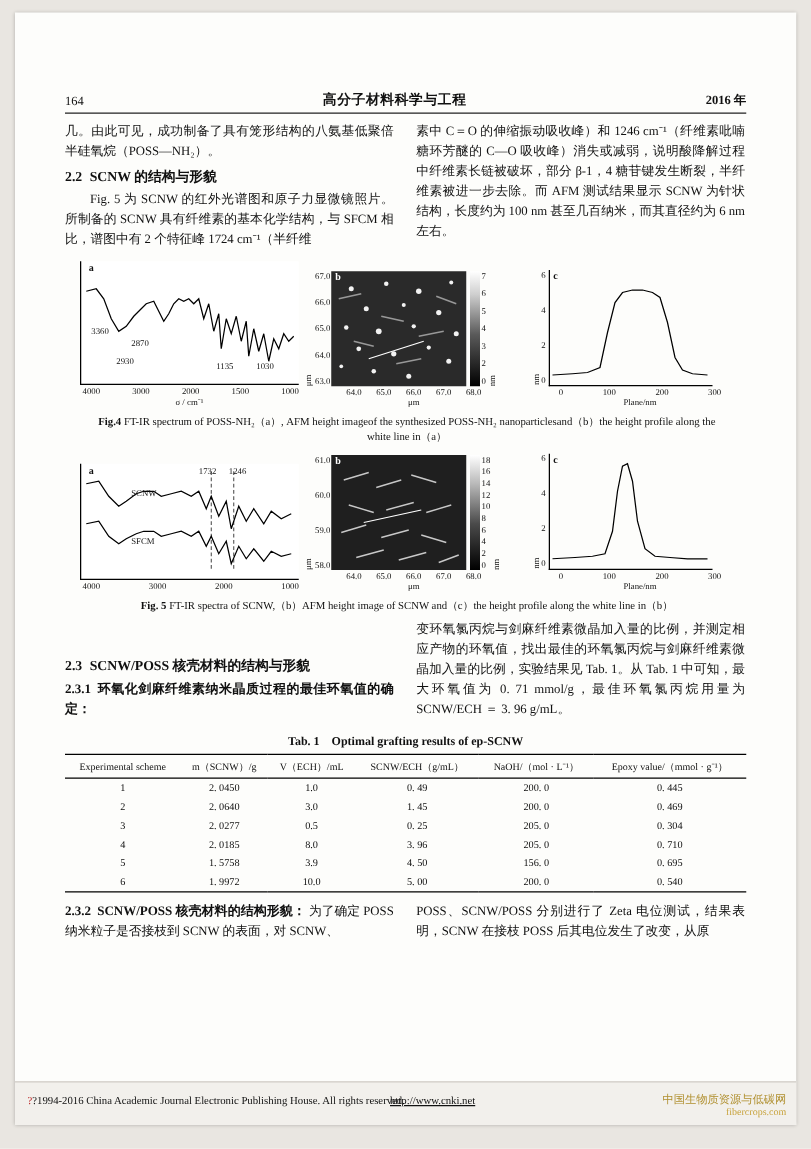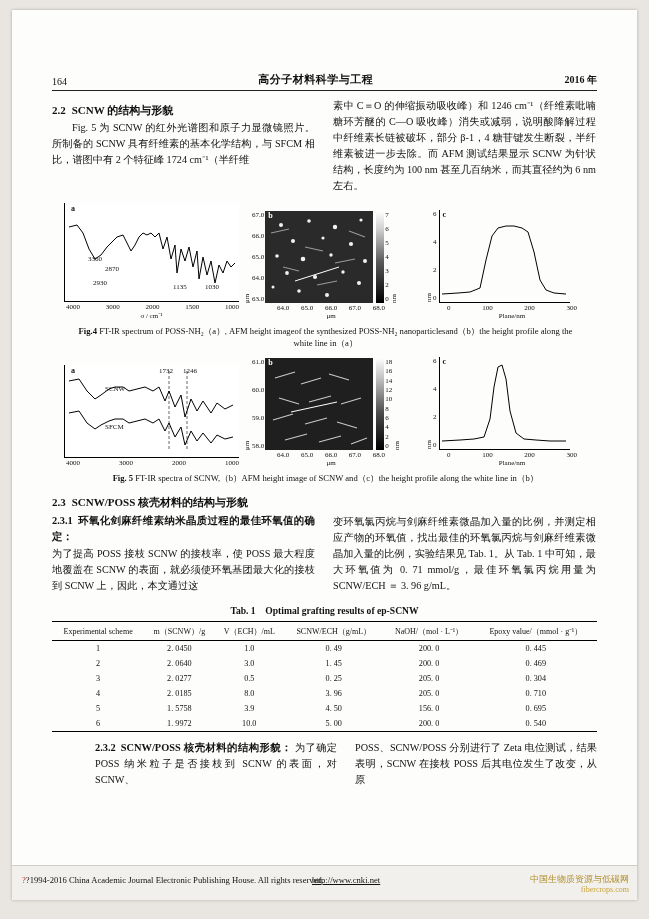--- a/index.html
+++ b/index.html
@@ -79,40 +79,41 @@
  <div class="inner">
 
   <div class="runhead">
     <span class="pg">164</span>
     <span class="ttl">高分子材料科学与工程</span>
     <span class="yr">2016 年</span>
   </div>
 
   <div class="cols">
     <div class="col">
+      <p>几。由此可见，成功制备了具有笼形结构的八氨基低聚倍半硅氧烷（POSS—NH₂）。</p>
       <div class="sec">
         <span class="num">2.2</span><span>SCNW 的结构与形貌</span>
       </div>
       <p class="ind">Fig. 5 为 SCNW 的红外光谱图和原子力显微镜照片。所制备的 SCNW 具有纤维素的基本化学结构，与 SFCM 相比，谱图中有 2 个特征峰 1724 cm⁻¹（半纤维</p>
     </div>
     <div class="col">
       <p>素中 C＝O 的伸缩振动吸收峰）和 1246 cm⁻¹（纤维素吡喃糖环芳醚的 C—O 吸收峰）消失或减弱，说明酸降解过程中纤维素长链被破坏，部分 β-1，4 糖苷键发生断裂，半纤维素被进一步去除。而 AFM 测试结果显示 SCNW 为针状结构，长度约为 100 nm 甚至几百纳米，而其直径约为 6 nm 左右。</p>
     </div>
   </div>
 
   <div class="figblock">
     <div class="figrow">
 
       <div style="position:relative;width:175px;">
         <div class="panel" style="height:98px;border-left:1px solid #000;border-bottom:1px solid #000;position:relative;">
           <span class="plabel" style="left:6px;top:1px;">a</span>
           <svg width="174" height="97" viewBox="0 0 174 97" style="position:absolute;left:0;top:0;">
             <polyline fill="none" stroke="#000" stroke-width="1" points="4,24 12,22 18,30 24,46 30,56 36,52 42,44 48,38 52,34 58,32 62,40 66,48 70,42 74,34 78,30 82,32 86,30 90,34 94,30 98,46 102,34 106,56 110,42 112,70 116,46 120,58 124,44 128,64 132,48 134,76 138,54 142,72 146,58 150,80 154,62 158,70 162,58 166,64 170,60"></polyline>
           </svg>
-          <span class="tiny" style="position:absolute;left:23px;top:52px;">3360</span>
+          <span class="tiny" style="position:absolute;left:8px;top:52px;">3360</span>
           <span class="tiny" style="position:absolute;left:40px;top:62px;">2870</span>
           <span class="tiny" style="position:absolute;left:28px;top:76px;text-align:center;">2930</span>
           <span class="tiny" style="position:absolute;left:108px;top:80px;">1135</span>
           <span class="tiny" style="position:absolute;left:140px;top:80px;">1030</span>
         </div>
         <div style="display:flex;justify-content:space-between;font-size:7px;padding:1px 0 0 2px;">
           <span>4000</span>
           <span>3000</span>
           <span>2000</span>
           <span>1500</span>
@@ -336,21 +337,20 @@
   </div>
 
   <div class="cols" style="margin-top:6px;align-items:flex-end;">
     <div class="col">
       <div class="sec">
         <span class="num">2.3</span><span>SCNW/POSS 核壳材料的结构与形貌</span>
       </div>
       <div class="sub">
         <span class="num">2.3.1</span><span>环氧化剑麻纤维素纳米晶质过程的最佳环氧值的确定：</span>
       </div>
-      <p>为了提高 POSS 接枝 SCNW 的接枝率，使 POSS 最大程度地覆盖在 SCNW 的表面，就必须使环氧基团最大化的接枝到 SCNW 上，因此，本文通过这</p>
     </div>
     <div class="col">
       <p>变环氧氯丙烷与剑麻纤维素微晶加入量的比例，并测定相应产物的环氧值，找出最佳的环氧氯丙烷与剑麻纤维素微晶加入量的比例，实验结果见 Tab. 1。从 Tab. 1 中可知，最大环氧值为 0. 71 mmol/g，最佳环氧氯丙烷用量为 SCNW/ECH ＝ 3. 96 g/mL。</p>
     </div>
   </div>
 
   <div class="tabwrap">
     <div class="tabtitle">Tab. 1　Optimal grafting results of ep-SCNW</div>
     <table class="data">
       <thead>
@@ -409,21 +409,21 @@
           <td>1. 9972</td>
           <td>10.0</td>
           <td>5. 00</td>
           <td>200. 0</td>
           <td>0. 540</td>
         </tr>
       </tbody>
     </table>
   </div>
 
-  <div class="cols" style="margin-top:8px;margin-left:43px;">
+  <div class="cols" style="margin-top:8px;">
     <div class="col">
       <div class="sub" style="display:inline;">
         <span class="num">2.3.2</span><span>SCNW/POSS 核壳材料的结构形貌：</span>
       </div>
       <span>为了确定 POSS 纳米粒子是否接枝到 SCNW 的表面，对 SCNW、</span>
     </div>
     <div class="col">
       <p>POSS、SCNW/POSS 分别进行了 Zeta 电位测试，结果表明，SCNW 在接枝 POSS 后其电位发生了改变，从原</p>
     </div>
   </div>

